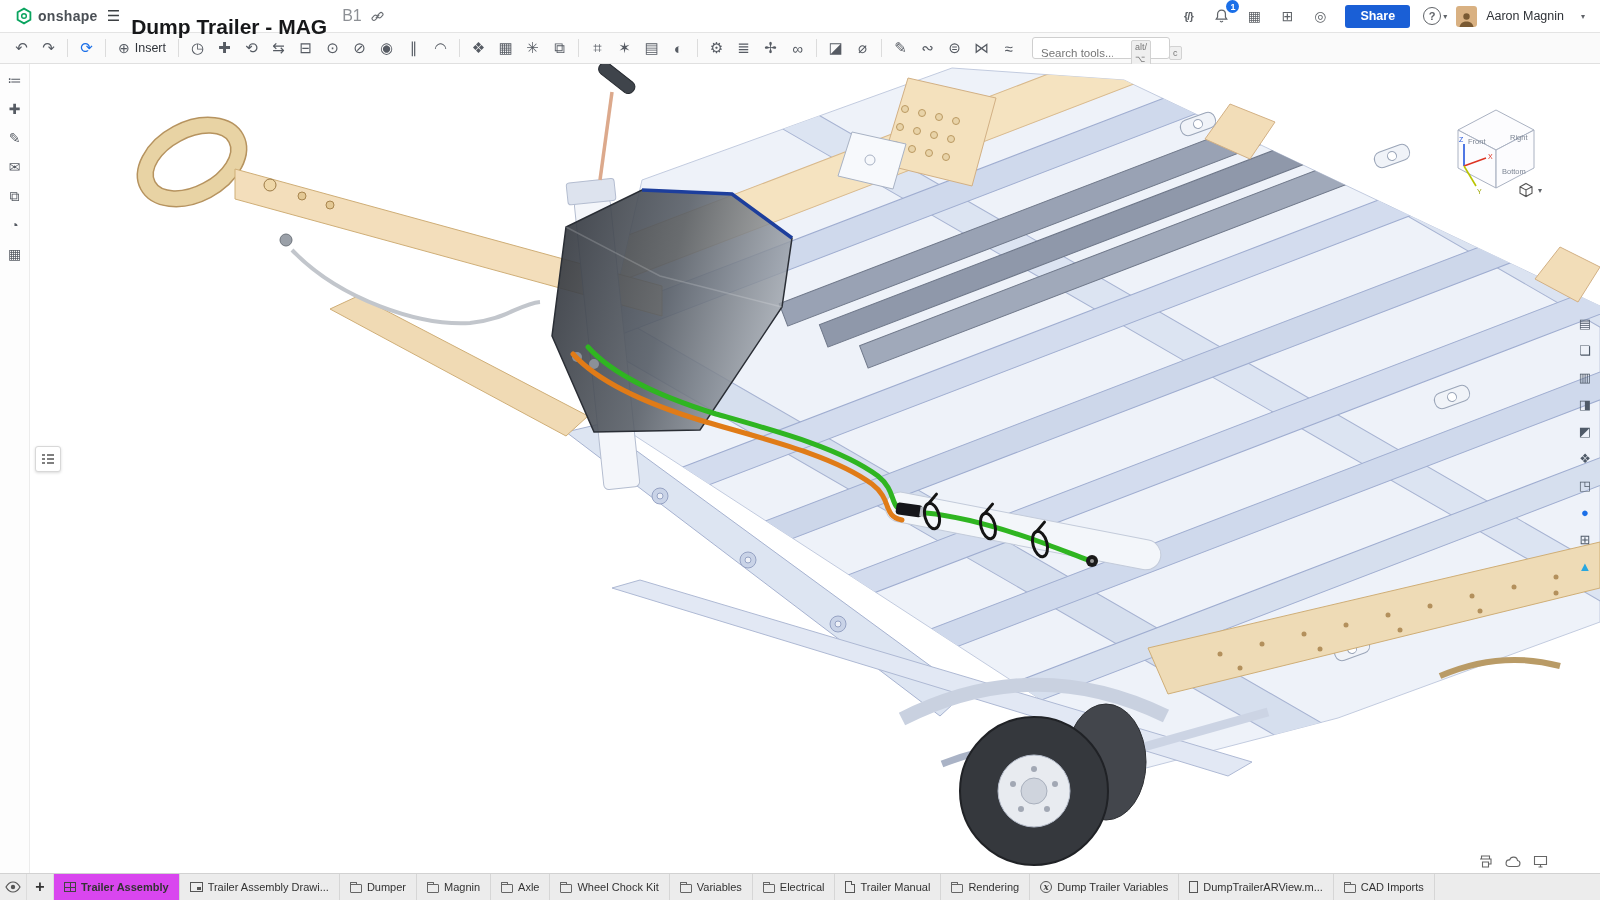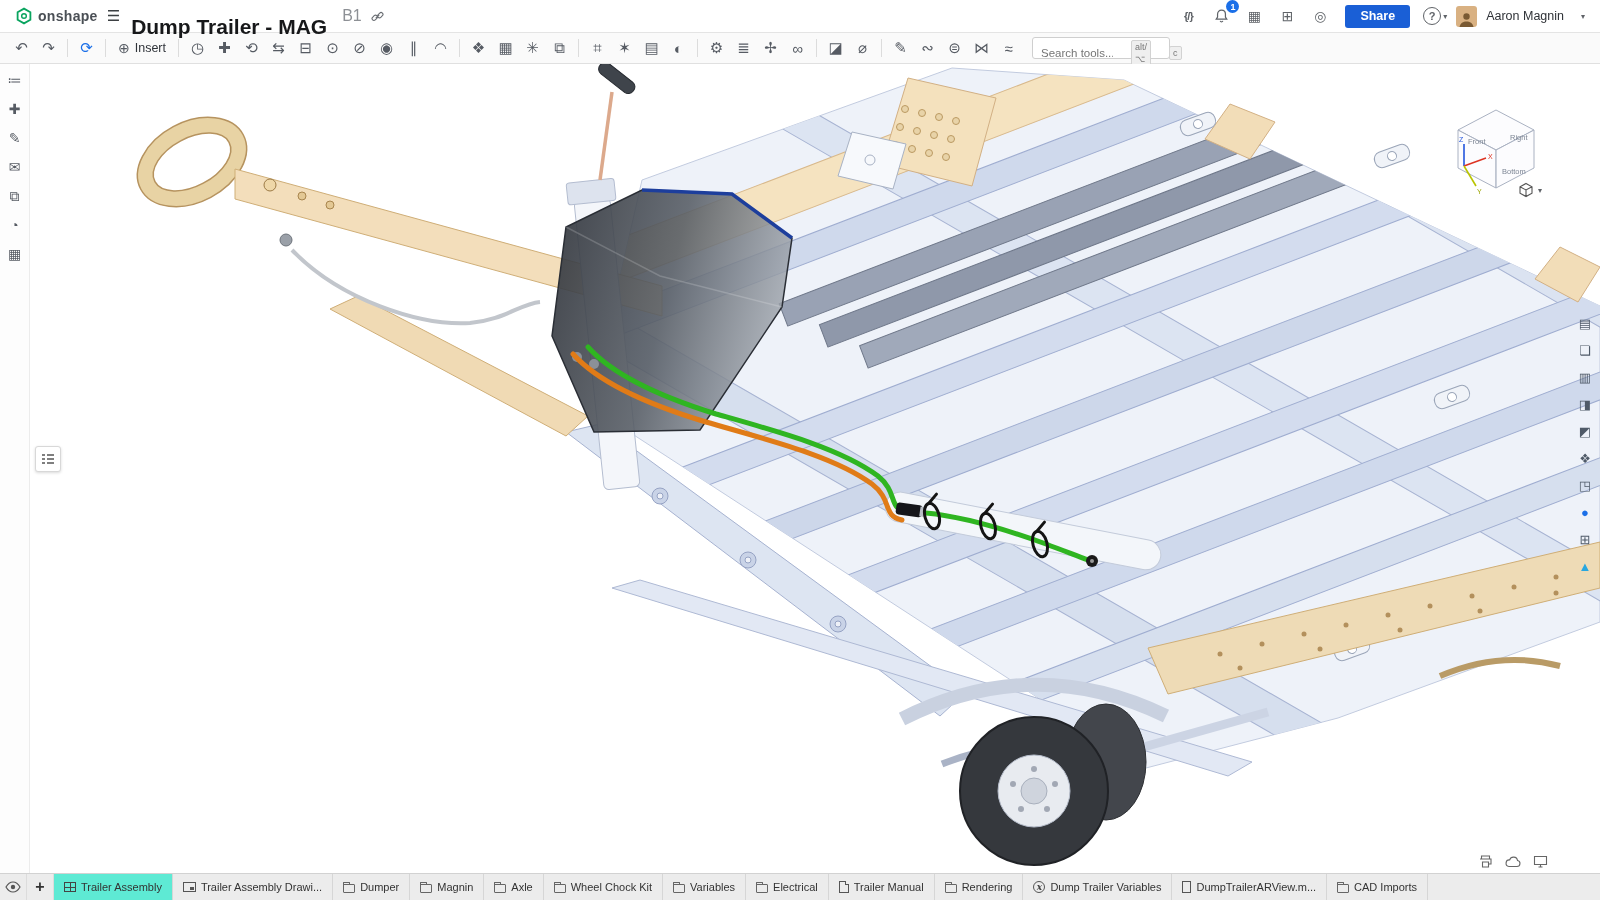--- a/index.html
+++ b/index.html
@@ -74,21 +74,21 @@
 
   
   .footer { height:27px; background:#ececec; border-top:1px solid #d2d2d2; display:flex;
     align-items:stretch; }
   .eye-btn, .add-tab { background:none; border:none; width:27px; display:flex; align-items:center;
     justify-content:center; cursor:pointer; border-right:1px solid #dcdcdc; }
   .add-tab { font-size:16px; color:#333; font-weight:bold; }
   .tabs { display:flex; align-items:stretch; overflow:hidden; }
   .tab { display:flex; align-items:center; padding:0 10px; border-right:1px solid #d6d6d6;
     font-size:11px; color:#333; background:#ececec; white-space:nowrap; cursor:pointer; }
-  .tab.active { background:#5eead4; font-weight:normal;justify-content:center; }
+  .tab.active { background:#d946ef; font-weight:bold;justify-content:center; }
   .tlabel { margin-left:5px; }
 
   
   .ti { width:12px; height:9px; display:inline-block; position:relative; flex:none; }
   .ti-folder { border:1px solid #666; border-radius:1px; margin-top:2px; }
   .ti-folder::before { content:''; position:absolute; top:-3px; left:-1px; width:5px; height:2px;
     border:1px solid #666; border-bottom:none; border-radius:1px 1px 0 0; }
   .ti-asm { border:1px solid #444;
     background:linear-gradient(#444,#444) 50% 0/1px 100% no-repeat,
                linear-gradient(#444,#444) 0 50%/100% 1px no-repeat; height:10px; width:12px; }

